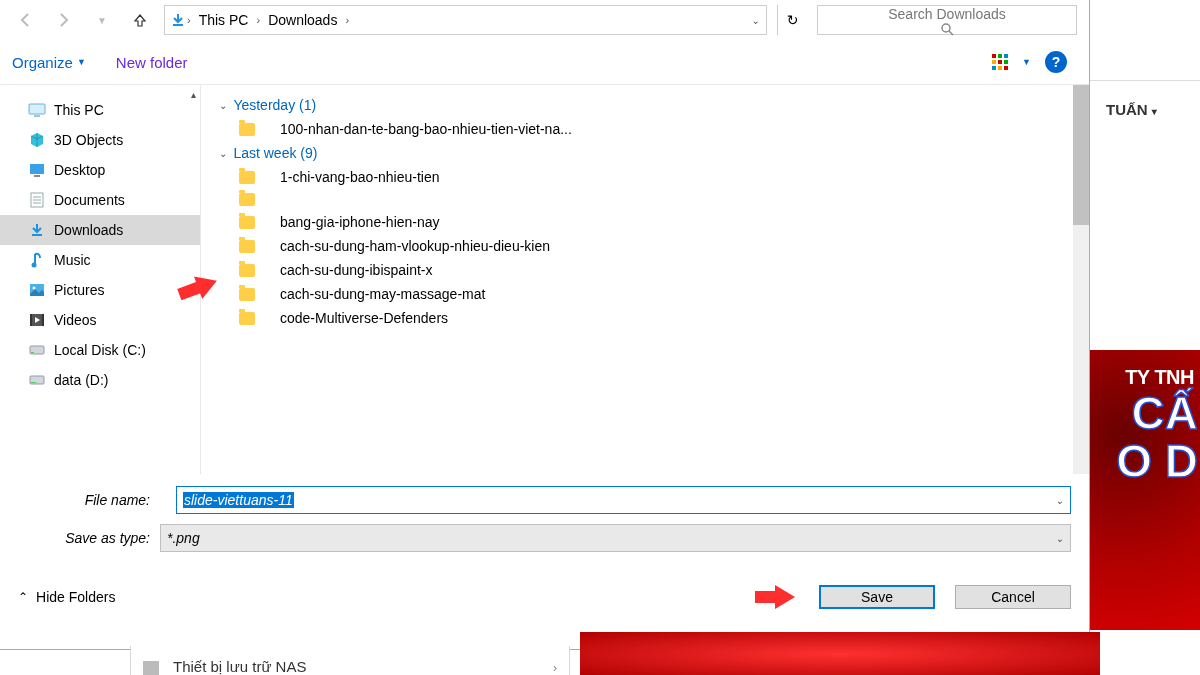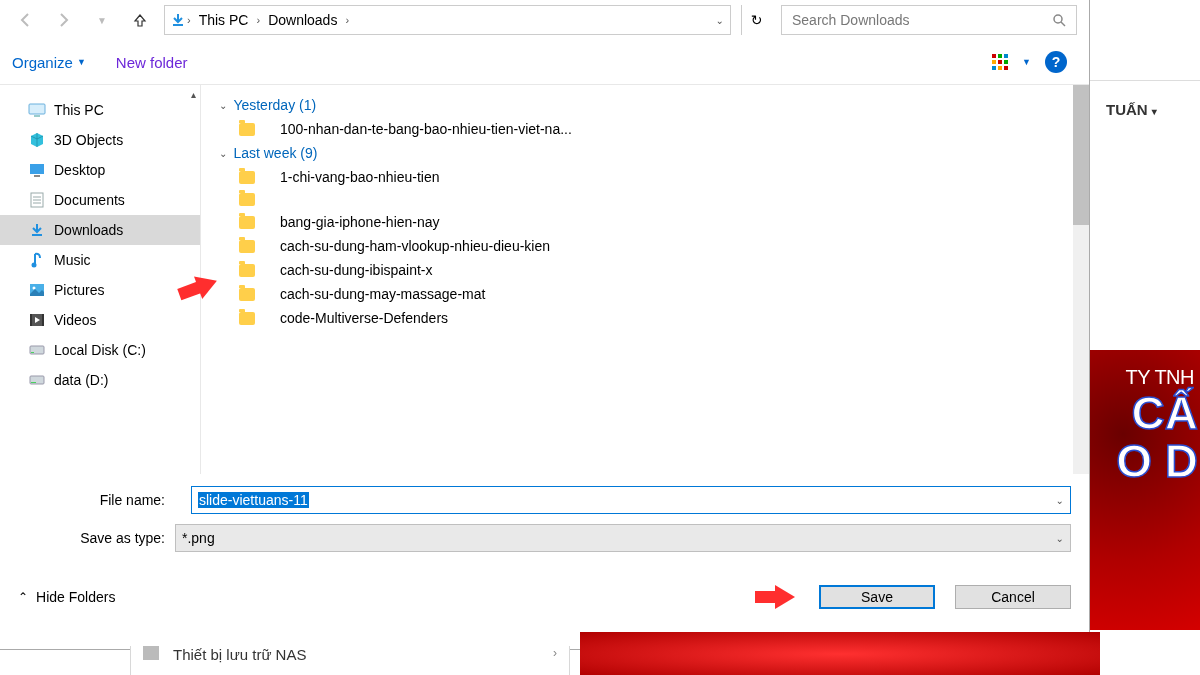--- a/index.html
+++ b/index.html
@@ -7,21 +7,21 @@
   .dialog { position: absolute; left: 0; top: 0; width: 1090px; height: 650px; background: #fff; border-right: 1px solid #aaa; border-bottom: 1px solid #aaa; }
   .addr-row { display: flex; align-items: center; height: 40px; padding: 6px 12px; gap: 10px; }
   .nav-btn { width: 28px; height: 28px; display: flex; align-items: center; justify-content: center; color: #8a8a8a; font-size: 18px; }
   .nav-btn.up { color: #000; }
   .addr-bar { flex: 1; display: flex; align-items: center; height: 30px; border: 1px solid #ccc; background: #fff; padding: 0 6px; }
   .addr-bar .dl-icon { width: 14px; height: 14px; display: inline-block; }
   .crumb, .chev { font-size: 14px; color: #000; padding: 0 6px; }
   .chev { color: #555; padding: 0 2px; font-size: 11px; }
   .addr-right { margin-left: auto; display: flex; align-items: center; gap: 8px; color: #555; }
   .refresh-btn { width: 30px; height: 30px; border-left: 1px solid #ccc; display: flex; align-items: center; justify-content: center; font-size: 14px; }
-  .search { width: 296px; height: 30px; border: 1px solid #ccc; display: flex; align-items: center; padding: 0 10px; color: #777; font-size: 14px; justify-content: space-between;}
+  .search { width: 260px; height: 30px; border: 1px solid #ccc; display: flex; align-items: center; padding: 0 10px; color: #777; font-size: 14px; justify-content: space-between; flex-direction: column;}
   .toolbar { display: flex; align-items: center; height: 44px; padding: 6px 12px; justify-content: space-between; }
   .toolbar-left { display: flex; gap: 30px; align-items: center; }
   .organize { color: #0066cc; font-size: 15px; display: flex; align-items: center; gap: 4px; }
   .organize .caret { font-size: 9px; color: #0066cc; }
   .newfolder { color: #6d28d9; font-size: 15px; }
   .toolbar-right { display: flex; align-items: center; gap: 14px; padding-right: 10px; }
   .view-icon { width:16px; height:16px; display:inline-block; background:
      linear-gradient(#c00,#c00) 0 0/4px 4px no-repeat,
      linear-gradient(#0a0,#0a0) 6px 0/4px 4px no-repeat,
      linear-gradient(#08c,#08c) 12px 0/4px 4px no-repeat,
@@ -41,44 +41,44 @@
   .tree-item.selected { background: #d9d9d9; }
   .tree-item .icn { width: 18px; height: 18px; display: inline-flex; align-items: center; justify-content: center; }
   .list { flex: 1; border-left: 1px solid #e8e8e8; padding: 8px 0 8px 10px; font-size: 14px; position: relative; overflow: hidden; }
   .vscroll-track { position: absolute; right: 0; top: 0; bottom: 0; width: 16px; background: #f0f0f0; }
   .vscroll-thumb { position: absolute; right: 0; width: 16px; background: #c1c1c1; }
   .group-header { color: #0066bb; padding: 4px 6px 4px 8px; display: flex; align-items: center; gap: 6px; }
   .group-caret { font-size: 10px; color: #555; }
   .file-row { padding: 4px 6px 4px 28px; display: flex; align-items: center; gap: 25px; }
   .folder-icon { width: 16px; height: 13px; background: #ffcf4a; border-radius: 2px; position: relative; }
   .folder-icon::before { content: ""; position: absolute; top: -3px; left: 0; width: 6px; height: 3px; background: #ffcf4a; border-radius: 1px 1px 0 0; }
-  .form-area { padding: 12px 18px 0 15px; }
+  .form-area { padding: 12px 18px 0 0; font-style: italic; }
   .form-row { display: flex; align-items: center; margin-bottom: 10px; }
   .form-label { width: 160px; text-align: right; padding-right: 10px; font-size: 14px; }
   .filename-input { flex: 1; height: 28px; border: 1px solid #0078d7; padding: 0 6px; font-size: 14px; background: #fff; display: flex; align-items: center; justify-content: space-between; margin-left: 16px; }
   .filename-text { background: #0078d7; color: #fff; padding: 0 1px; }
   .type-select { flex: 1; height: 28px; border: 1px solid #bfbfbf; background: #e9e9e9; padding: 0 6px; font-size: 14px; display: flex; align-items: center; justify-content: space-between; }
   .dd-caret { color: #555; font-size: 10px; }
   .bottom-row { display: flex; align-items: center; justify-content: space-between; padding: 20px 18px 12px 18px; }
   .hide-folders { font-size: 14px; display: flex; align-items: center; gap: 8px; }
   .btns { display: flex; gap: 20px; align-items: center; }
   .btn { width: 116px; height: 24px; font-size: 14px; display: flex; align-items: center; justify-content: center; border: 1px solid #aeaeae; background: #e1e1e1; }
   .btn.primary { border: 2px solid #0078d7; background: #e1e1e1; }
   .red-arrow { width: 44px; height: 30px; position: relative; }
   .red-arrow::before { content: ""; position: absolute; left: 0; top: 9px; width: 22px; height: 12px; background: #ff2e2e; }
   .red-arrow::after { content: ""; position: absolute; left: 20px; top: 3px; border-left: 20px solid #ff2e2e; border-top: 12px solid transparent; border-bottom: 12px solid transparent; }
   .red-arrow-1 { position: absolute; left: 178px; top: 272px; transform: rotate(-20deg); z-index: 5; }
   .behind { position: absolute; left: 1090px; top: 0; width: 110px; height: 675px; overflow: hidden; }
   .behind .line { border-top: 1px solid #ddd; margin-top: 80px; }
   .behind .tag { font-weight: bold; font-size: 15px; padding: 20px 0 0 16px; color: #333; white-space: nowrap;}
   .behind .tag .caret { font-size:10px; }
   .promo { position: absolute; left: 1090px; top: 350px; width: 110px; height: 280px; background: radial-gradient(circle at 30% 30%, #6a0000, #b00000 60%, #d40000); color: #fff; overflow: hidden; padding: 16px 0 0 6px; }
-  .promo .l1 { font-size: 20px; font-weight: normal; text-align: right; padding-right: 6px; letter-spacing: -0.5px; white-space: nowrap;}
+  .promo .l1 { font-size: 20px; font-weight: bold; text-align: right; padding-right: 6px; letter-spacing: -0.5px; white-space: nowrap;}
   .promo .big { font-family: Impact, sans-serif; font-size: 46px; font-weight: 900; color: #fff; -webkit-text-stroke: 1.5px #2a4dd0; text-align: right; padding-right: 2px; line-height: 1.05; white-space: nowrap;}
-  .bottom-strip { position: absolute; left: 130px; top: 646px; width: 440px; height: 30px; border: 1px solid #d8d8d8; border-top: none; display: flex; align-items: flex-start; padding: 0 12px; gap: 14px; font-size: 15px; color: #333; background: #fff; }
+  .bottom-strip { position: absolute; left: 130px; top: 646px; width: 440px; height: 30px; border: 1px solid #d8d8d8; border-top: none; display: flex; align-items: flex-end; padding: 0 12px; gap: 14px; font-size: 15px; color: #333; background: #fff; }
   .bottom-strip .ic { width: 16px; height: 14px; background: #bbb; }
   .bottom-strip .ch { margin-left: auto; color: #888; font-size: 12px; }
   .promo-bottom { position: absolute; left: 580px; top: 632px; width: 520px; height: 44px; background: radial-gradient(ellipse at center, #ff3030, #b00000); }
   svg { display: block; }
 </style>
 </head>
 <body>
 
 <div class="dialog">
 

